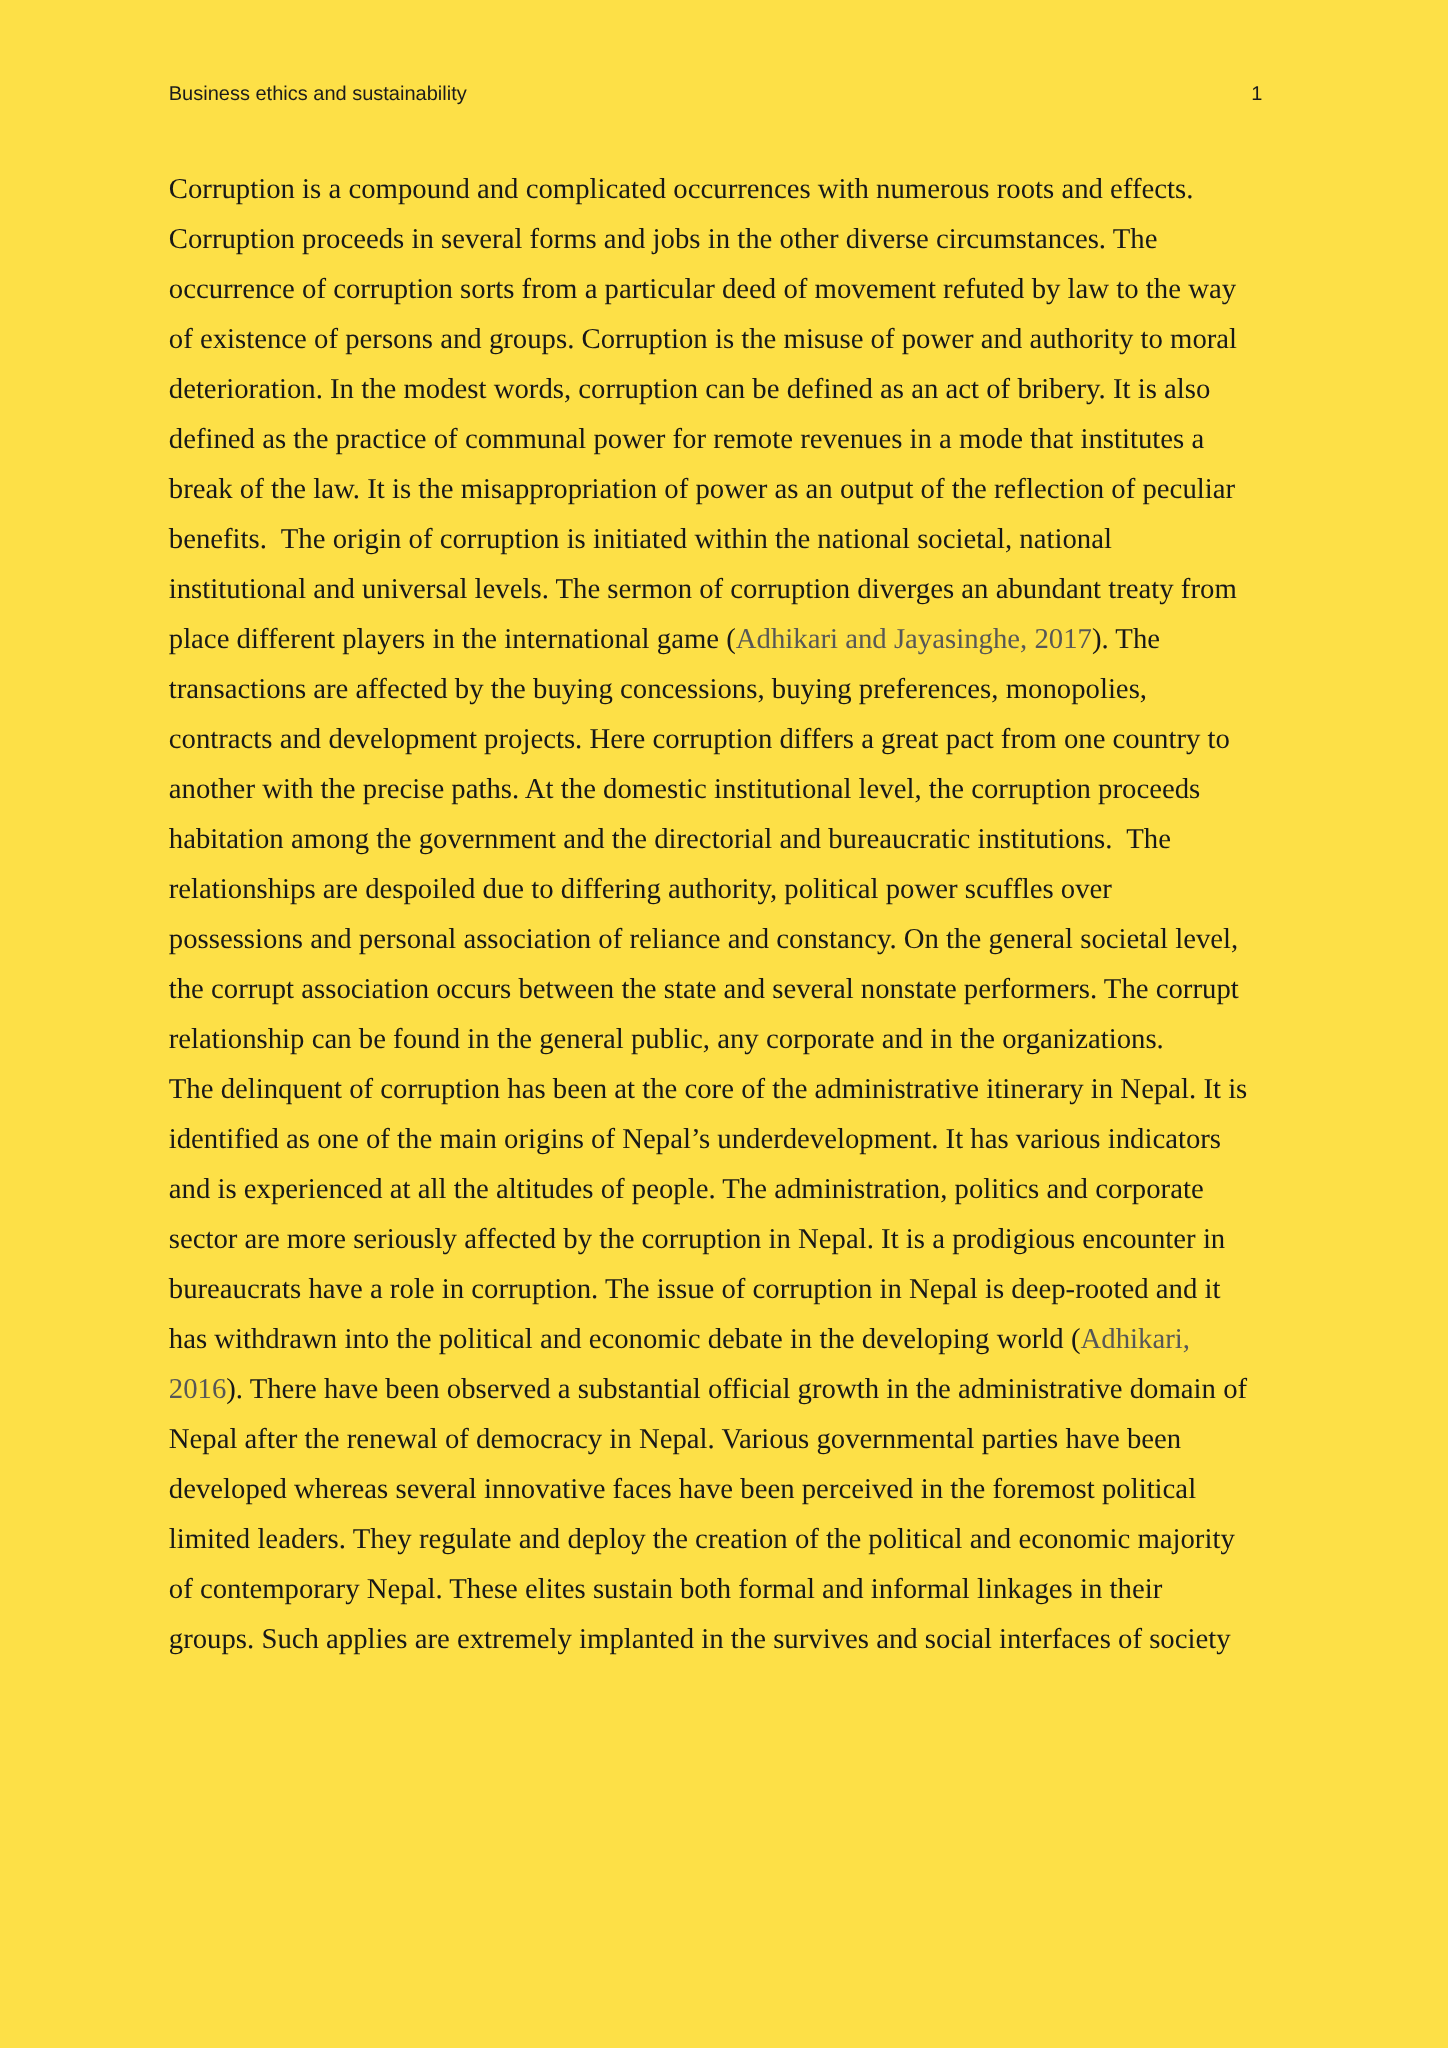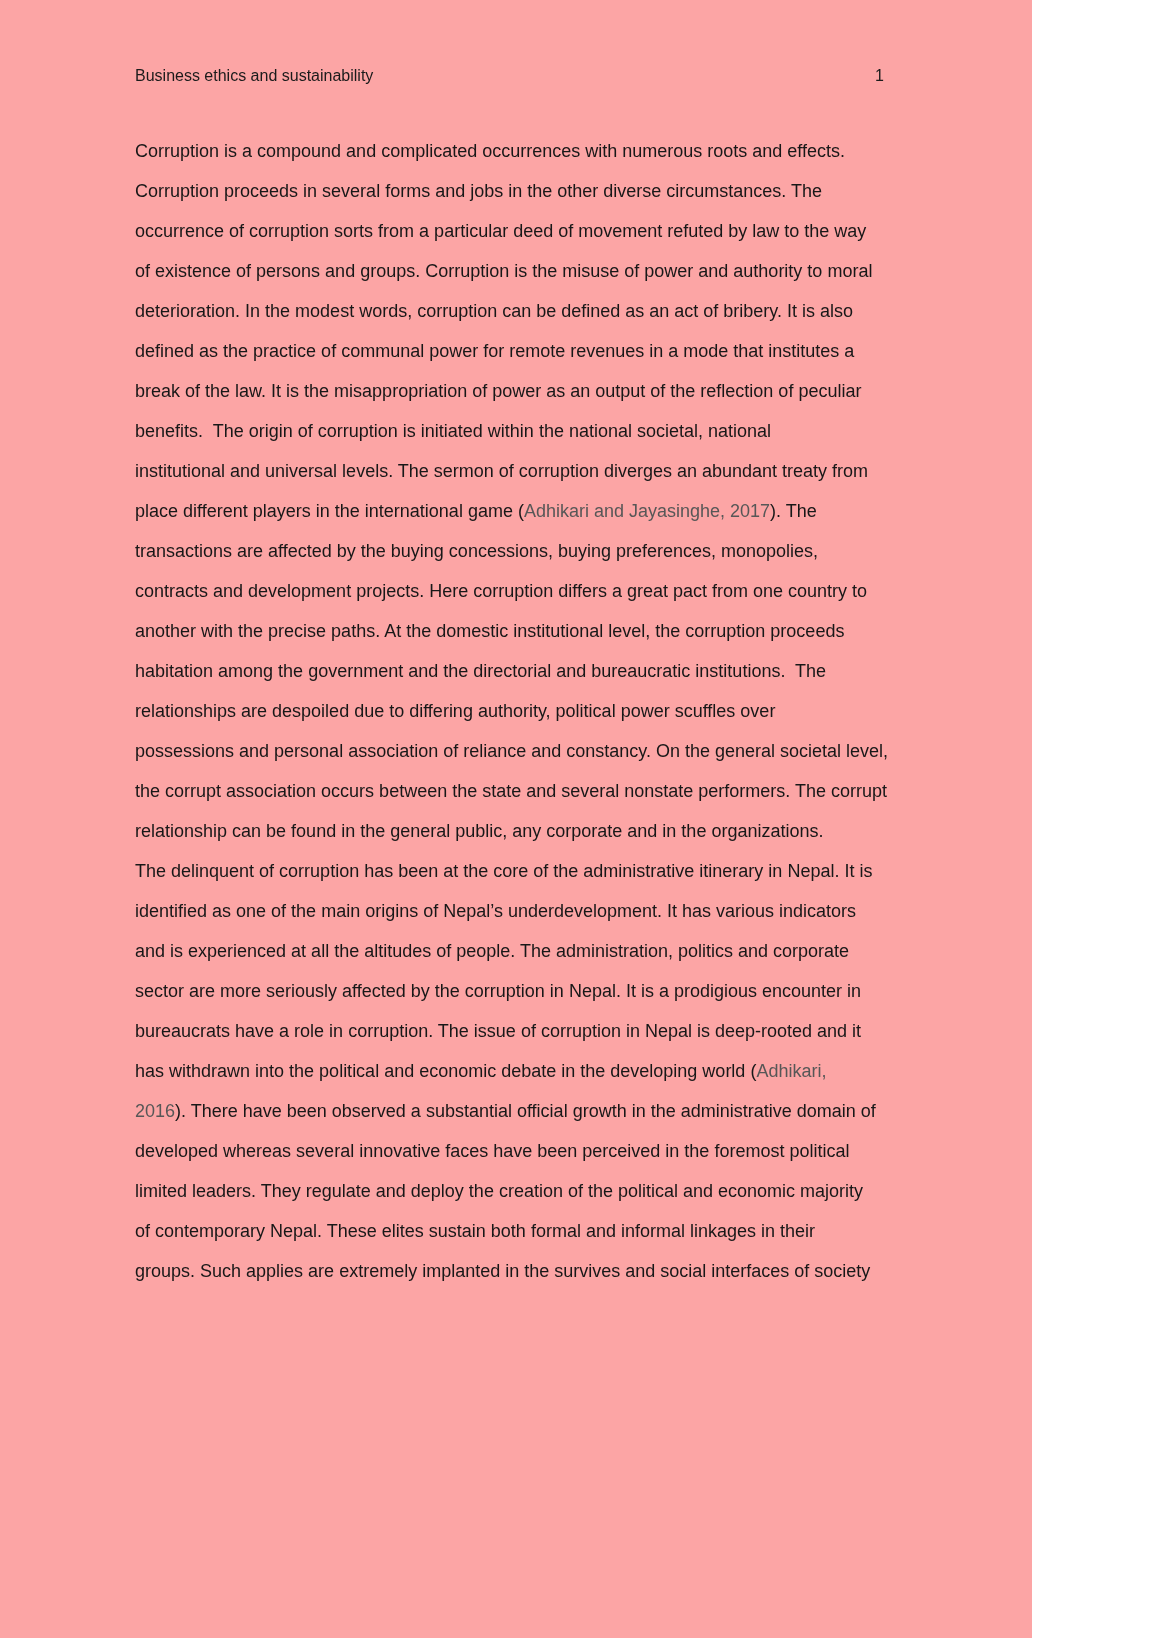--- a/index.html
+++ b/index.html
@@ -2,45 +2,45 @@
 <html><head>
 <meta charset="utf-8">
 <style>
   html, body {
     margin: 0;
     padding: 0;
     background: #ffffff;
   }
   .page {
     position: relative;
-    width: 1032px;
+    width: 1158px;
     height: 1638px;
-    background: #fca5a5;
+    background: #fde047;
     overflow: hidden;
   }
   .header {
     position: absolute;
     left: 135px;
     right: 148px;
     top: 66px;
     display: flex;
     justify-content: space-between;
     align-items: baseline;
     font-family: "Liberation Sans", sans-serif;
     font-size: 16px;
     line-height: 20px;
     color: #1b1b1b;
   }
   .doc-body {
     position: absolute;
     left: 135px;
     top: 131px;
     width: 895px;
-    font-family: Liberation Sans, sans-serif;
-    font-size: 18px;
+    font-family: Liberation Serif, serif;
+    font-size: 23px;
     color: #181818;
   }
   .para {
     margin: 0 0 0 0;
   }
   .para + .para {
   }
   .line {
     line-height: 40px;
     white-space: pre;
@@ -79,19 +79,20 @@
         <div class="line"><span>relationship can be found in the general public, any corporate and in the organizations.</span></div>
       </div>
       <div class="para">
         <div class="line"><span>The delinquent of corruption has been at the core of the administrative itinerary in Nepal. It is</span></div>
         <div class="line"><span>identified as one of the main origins of Nepal’s underdevelopment. It has various indicators</span></div>
         <div class="line"><span>and is experienced at all the altitudes of people. The administration, politics and corporate</span></div>
         <div class="line"><span>sector are more seriously affected by the corruption in Nepal. It is a prodigious encounter in</span></div>
         <div class="line"><span>bureaucrats have a role in corruption. The issue of corruption in Nepal is deep-rooted and it</span></div>
         <div class="line"><span>has withdrawn into the political and economic debate in the developing world (</span><span class="citation">Adhikari,</span></div>
         <div class="line"><span class="citation">2016</span><span>). There have been observed a substantial official growth in the administrative domain of</span></div>
+        <div class="line"><span>Nepal after the renewal of democracy in Nepal. Various governmental parties have been</span></div>
         <div class="line"><span>developed whereas several innovative faces have been perceived in the foremost political</span></div>
         <div class="line"><span>limited leaders. They regulate and deploy the creation of the political and economic majority</span></div>
         <div class="line"><span>of contemporary Nepal. These elites sustain both formal and informal linkages in their</span></div>
         <div class="line"><span>groups. Such applies are extremely implanted in the survives and social interfaces of society</span></div>
       </div>
     </div>
 </div>
 
 </body></html>

